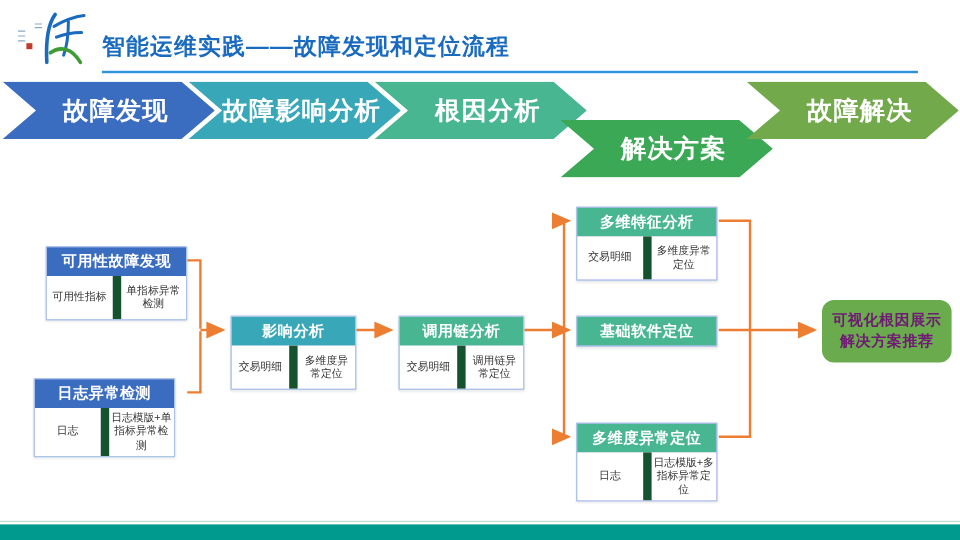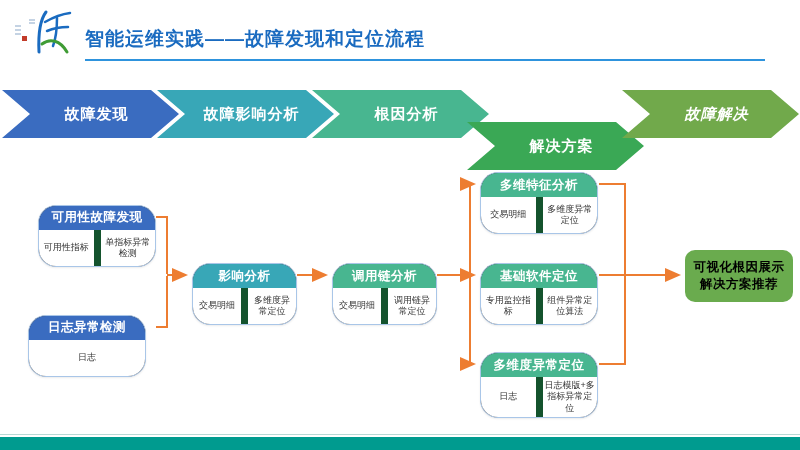--- a/index.html
+++ b/index.html
@@ -17,56 +17,56 @@
     font-size:19px; font-weight:bold; color:#1a6bc0; letter-spacing:1px;
     white-space:nowrap;
   }
   .title-underline {
     position:absolute; left:85px; top:59px; width:680px; height:2px;
     background:#2e93dd;
   }
 
   
   .chevron {
-    position:absolute; top:90px; height:48px; width:177px;
+    position:absolute; top:68px; height:48px; width:177px;
     clip-path:polygon(0 0, calc(100% - 28px) 0, 100% 50%, calc(100% - 28px) 100%, 0 100%, 28px 50%);
     display:flex; align-items:center; justify-content:center;
-    color:#ffffff; font-size:15px; font-weight:bold; letter-spacing:1px;
+    color:#ffffff; font-size:21px; font-weight:bold; letter-spacing:1px;
     padding-left:20px; padding-right:8px;
   }
   .step-0 { left:2px;   background:#3a6cc0; }
   .step-1 { left:157px; background:#38a7b7; }
   .step-2 { left:312px; background:#48b690;justify-content:center; }
   .step-3 { left:467px; background:#3aa855;margin-top:32px; }
-  .step-4 { left:622px; background:#71a94b;font-style:italic; }
+  .step-4 { left:622px; background:#71a94b; }
 
   
   .fbox {
-    position:absolute; border:1px solid #a9c6e8; border-radius:18px;
-    background:#404040; overflow:hidden;
+    position:absolute; border:1px solid #a9c6e8; border-radius:1px;
+    background:#c4b5fd; overflow:hidden;
     box-shadow:0 1px 2px rgba(0,0,0,0.08);
   }
   .fbox-header {
     color:#ffffff; font-weight:bold; font-size:12.5px; text-align:center;
     height:24px; line-height:24px; letter-spacing:0.5px; white-space:nowrap;
   }
-  .hdr-blue  { background:#3a6cc0;font-family:Liberation Mono, monospace; }
+  .hdr-blue  { background:#3a6cc0; }
   .hdr-teal  { background:#38a7b7; }
   .hdr-green { background:#48b690; }
   .fbox-body { display:flex; }
   .fbox-cell {
     flex:1; min-height:36px; padding:3px 2px;
     display:flex; align-items:center; justify-content:center; text-align:center;
     font-size:9px; line-height:1.25; color:#333333; background:#ffffff;
   }
   .fbox-cell + .fbox-cell { border-left:7px solid #14532d; }
 
   .result-box {
     position:absolute; left:685px; top:250px; width:108px; height:52px;
-    background:#6aab4e; border-radius:10px; color:#000000;
+    background:#6aab4e; border-radius:10px; color:#701a75;
     font-size:12.5px; font-weight:bold; text-align:center;
     display:flex; flex-direction:column; align-items:center; justify-content:center;
     line-height:1.35; letter-spacing:0.5px;
   }
 
   .connectors { position:absolute; left:0; top:0; width:800px; height:450px; pointer-events:none; }
 
   
   .footer-hairline { position:absolute; left:0; top:434px; width:800px; height:1px; background:#b7d9d4; }
   .footer-bar { position:absolute; left:0; top:437px; width:800px; height:13px; background:#009b8f; }
@@ -139,20 +139,21 @@
     <div class="fbox-body">
       <div class="fbox-cell">可用性指标</div>
       <div class="fbox-cell">单指标异常检测</div>
     </div>
   </div>
 
   <div class="fbox" style="left:28px;top:315px;width:118px">
     <div class="fbox-header hdr-blue">日志异常检测</div>
     <div class="fbox-body">
       <div class="fbox-cell">日志</div>
+      <div class="fbox-cell">日志模版+单指标异常检测</div>
     </div>
   </div>
 
   <div class="fbox" style="left:192px;top:263px;width:105px">
     <div class="fbox-header hdr-teal">影响分析</div>
     <div class="fbox-body">
       <div class="fbox-cell">交易明细</div>
       <div class="fbox-cell">多维度异常定位</div>
     </div>
   </div>
@@ -168,24 +169,20 @@
   <div class="fbox" style="left:480px;top:172px;width:118px">
     <div class="fbox-header hdr-green">多维特征分析</div>
     <div class="fbox-body">
       <div class="fbox-cell">交易明细</div>
       <div class="fbox-cell">多维度异常定位</div>
     </div>
   </div>
 
   <div class="fbox" style="left:480px;top:263px;width:118px">
     <div class="fbox-header hdr-green">基础软件定位</div>
-    <div class="fbox-body">
-      <div class="fbox-cell">专用监控指标</div>
-      <div class="fbox-cell">组件异常定位算法</div>
-    </div>
   </div>
 
   <div class="fbox" style="left:480px;top:352px;width:118px">
     <div class="fbox-header hdr-green">多维度异常定位</div>
     <div class="fbox-body">
       <div class="fbox-cell">日志</div>
       <div class="fbox-cell">日志模版+多指标异常定位</div>
     </div>
   </div>
 

